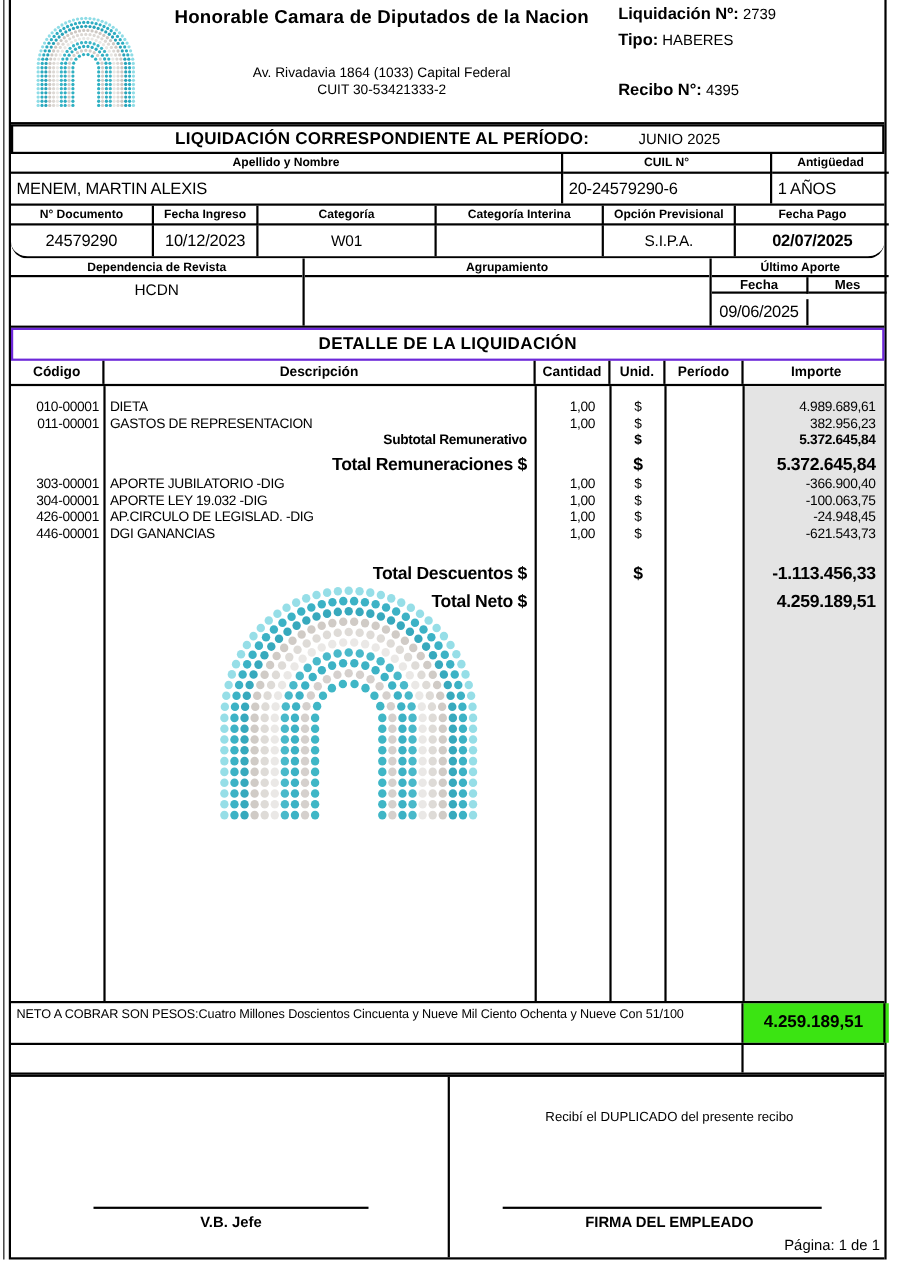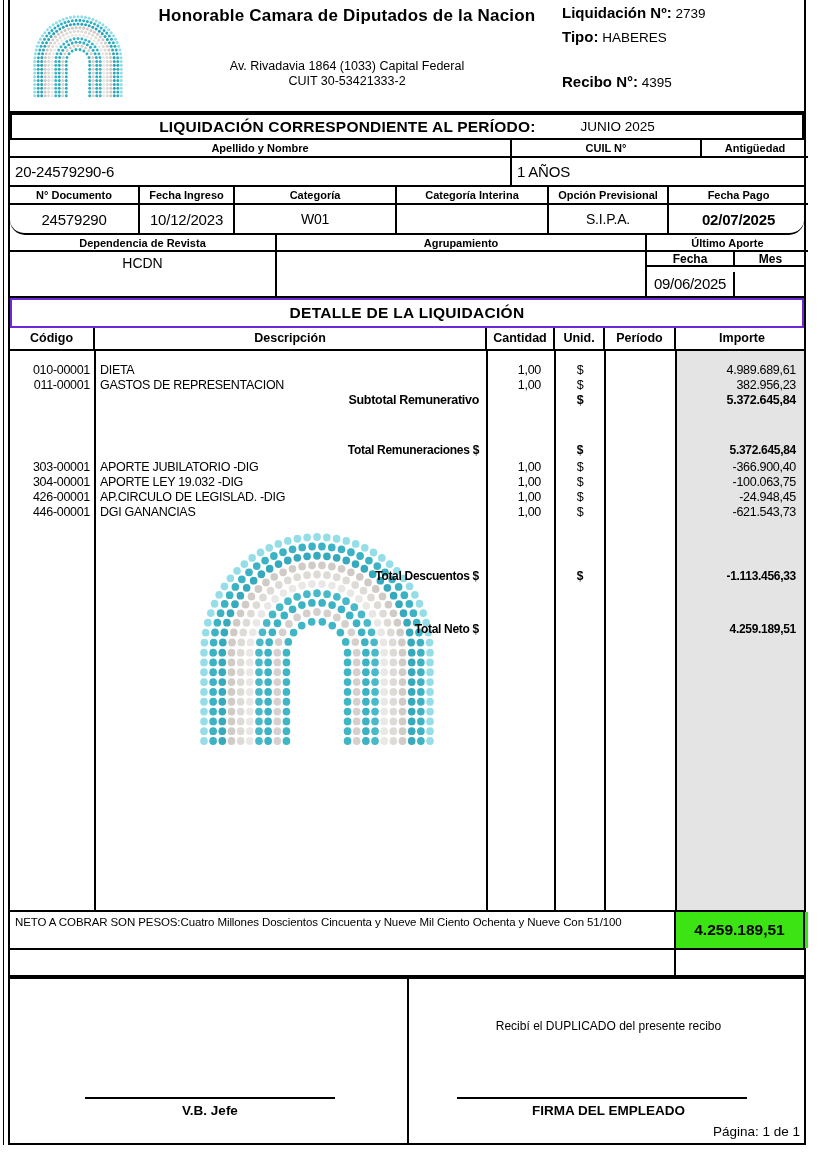--- a/index.html
+++ b/index.html
@@ -65,41 +65,41 @@
   .rows { position: absolute; left: 0; right: 0; top: 11px; z-index: 1; }
   .trow { display: grid; grid-template-columns: 85px 392px 68px 50px 71px 132px; height: 15px; align-items: center;
           font-size: 12.5px; letter-spacing: -0.3px; }
   .trow .c-cod { text-align: right; padding-right: 5px; }
   .trow .c-desc { padding-left: 5px; white-space: nowrap; }
   .trow .c-cant { text-align: right; padding-right: 14px; }
   .trow .c-unid { text-align: center; }
   .trow .c-imp { text-align: right; padding-right: 12px; white-space: nowrap; }
   .trow.subtotal .c-desc, .trow.total .c-desc { text-align: right; padding-right: 8px; font-weight: bold; }
   .trow.subtotal .c-imp, .trow.subtotal .c-unid { font-weight: bold; }
-  .trow.total { height: 18px; font-size: 12px; margin-top: 27px; }
+  .trow.total { height: 18px; font-size: 16px; }
   .trow.total .c-imp, .trow.total .c-unid { font-weight: bold; }
   
   .neto { grid-template-columns: 666px 132px; height: 40px; border-top: 2px solid #000; border-bottom: 2px solid #000;
           position: relative; z-index: 2; }
   .neto-text { font-size: 11.5px; line-height: 1.35; padding: 3px 10px 0 5px; letter-spacing: -0.1px; }
   .neto-amt-cell { position: relative; border-right: none !important; }
   .green-bg { position: absolute; left: -13px; top: -7px; bottom: -8px; right: -1px; z-index: 0; }
   .amt-box { position: absolute; inset: -2px 3px -2px -2px; border: 2px solid #000; display: flex; align-items: center;
              justify-content: center; font-weight: bold; font-size: 15.5px; z-index: 1; }
   .emptyrow { grid-template-columns: 666px 132px; height: 27px; border-bottom: 2px solid #000; }
   
   .footer { grid-template-columns: 397px 401px; height: 168px; border-top: 2px solid #000; border-bottom: 2px solid #000; }
   .f-left, .f-right { position: relative; }
   .f-right { border-left: 2px solid #000; }
   .sig-line { position: absolute; height: 2px; background: #000; }
   .sig-line.l { left: 75px; width: 250px; top: 118px; }
   .sig-line.r { left: 48px; width: 290px; top: 118px; }
   .sig-lbl { position: absolute; top: 124px; width: 100%; text-align: center; font-weight: bold; font-size: 13.5px; }
   .sig-lbl.l { left: -48px; width: 496px; }
-  .recibi { position: absolute; top: 40px; width: 100%; text-align: center; font-size: 12px; }
+  .recibi { position: absolute; top: 29px; width: 100%; text-align: center; font-size: 12px; }
   .pagina { position: absolute; right: 8px; bottom: 4px; font-size: 13.5px; }
 </style>
 </head>
 <body>
 
 <div class="page">
 
   <div class="hdr">
     <svg class="logo" viewBox="0 0 110 112" preserveAspectRatio="none">
         <circle cx="3.20" cy="63.00" r="1.75" fill="#8edce6"></circle>
@@ -543,20 +543,21 @@
     <span class="lbl">LIQUIDACIÓN CORRESPONDIENTE AL PERÍODO:</span>
     <span class="val">JUNIO 2025</span>
   </div>
 
   <div class="g rowA rowA-h">
     <div class="cell hcell">Apellido y Nombre</div>
     <div class="cell hcell">CUIL N°</div>
     <div class="cell hcell">Antigüedad</div>
   </div>
   <div class="g rowA rowA-v">
+    <div class="cell">MENEM, MARTIN ALEXIS</div>
     <div class="cell">20-24579290-6</div>
     <div class="cell">1 AÑOS</div>
   </div>
 
   <div class="g rowB rowB-h">
     <div class="cell hcell">N° Documento</div>
     <div class="cell hcell">Fecha Ingreso</div>
     <div class="cell hcell">Categoría</div>
     <div class="cell hcell">Categoría Interina</div>
     <div class="cell hcell">Opción Previsional</div>

